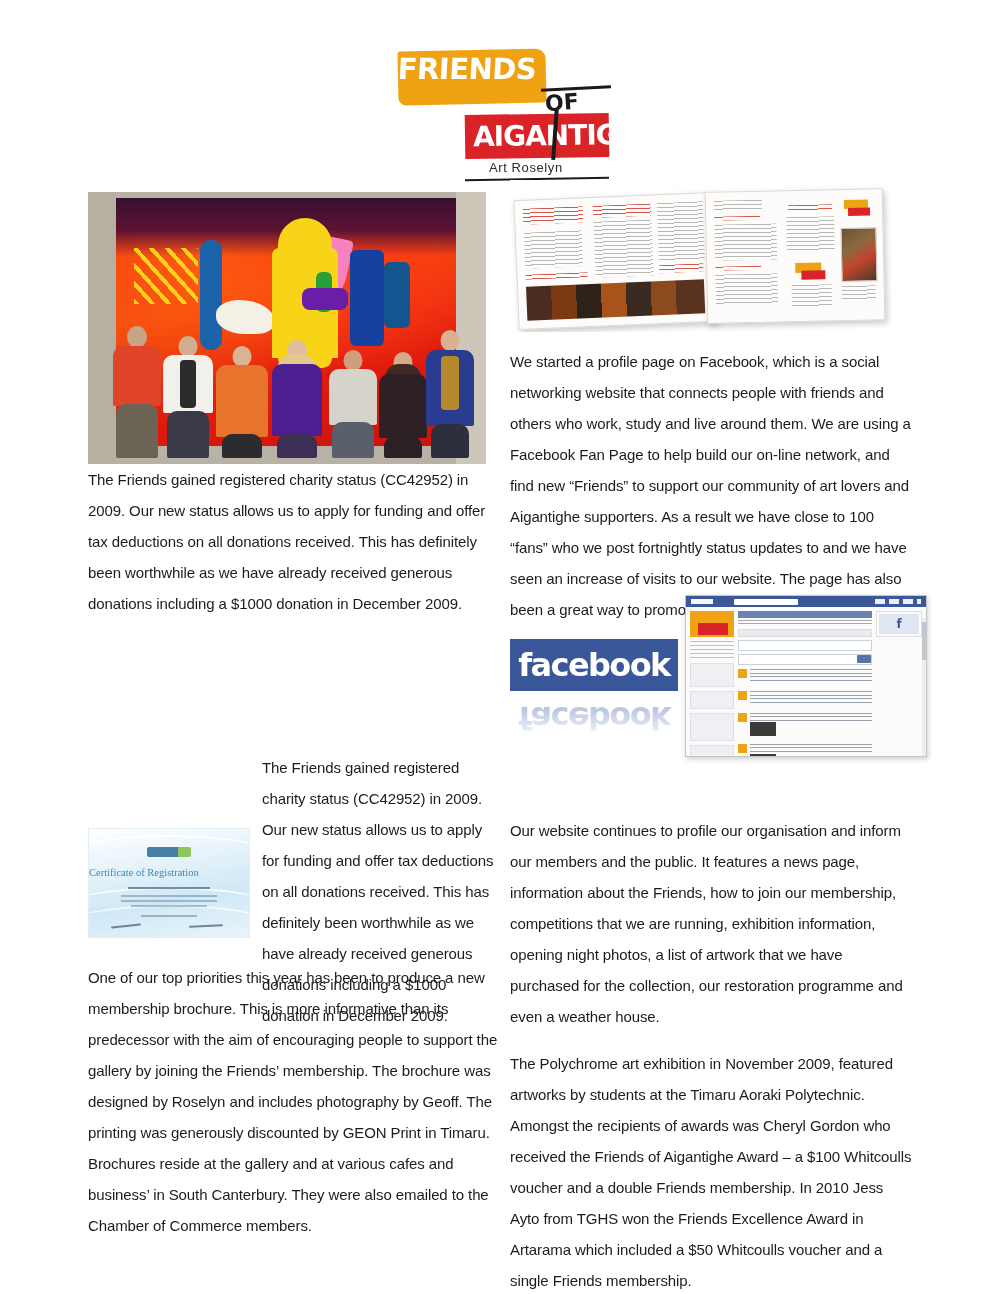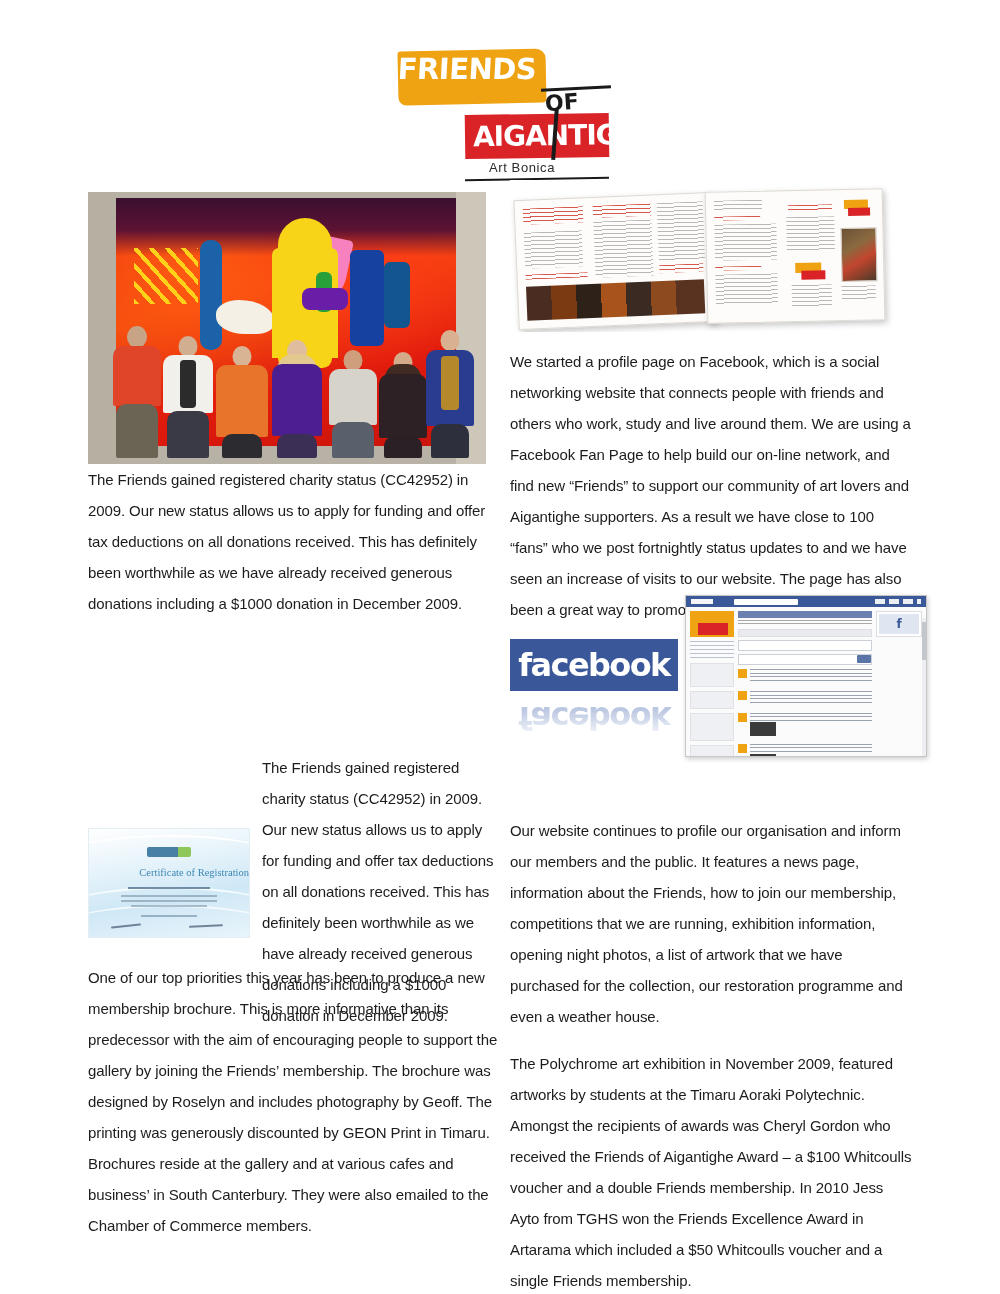--- a/index.html
+++ b/index.html
@@ -298,21 +298,21 @@
     border: 1px solid #e3eef4;
     overflow: hidden;
   }
   .cert-swoosh {
     position:absolute; left:-20%; width:140%; height:46px;
     border-radius:50%;
     border-top:2px solid rgba(255,255,255,.95);
   }
   .cert-title {
     position:absolute; left:0; top:38px; width:100%;
-    text-align:right; font-size:10.5px; color:#3e87b5;
+    text-align:left; font-size:10.5px; color:#3e87b5;
     font-family:"Liberation Serif", serif;
   }
   .cert-logo {
     position:absolute; left:50%; top:18px; transform:translateX(-50%);
     width:44px; height:10px;
     background: linear-gradient(90deg,#2a6a96 0 70%, #7fbf3f 70% 100%);
     border-radius:2px; opacity:.85;
   }
   .cert-line {
     position:absolute; left:50%; transform:translateX(-50%);
@@ -397,21 +397,21 @@
 <div class="page">
 
   <div class="logo">
     <div class="logo-friends"></div>
     <div class="logo-friends-text">FRIENDS</div>
     <div class="logo-of-bar"></div>
     <div class="logo-of">OF</div>
     <div class="logo-aig-box"></div>
     <div class="logo-aig-text">AIGANTIGHE</div>
     <div class="logo-aig-ink"></div>
-    <div class="logo-gallery">Art Bonica</div>
+    <div class="logo-gallery">Art Roselyn</div>
     <div class="logo-gallery-rule"></div>
   </div>
 
   <div class="col-left">
 
 
     <div class="committee-photo">
       <div class="cp-wall-l"></div>
       <div class="cp-wall-r"></div>
       <div class="cp-painting"></div>

